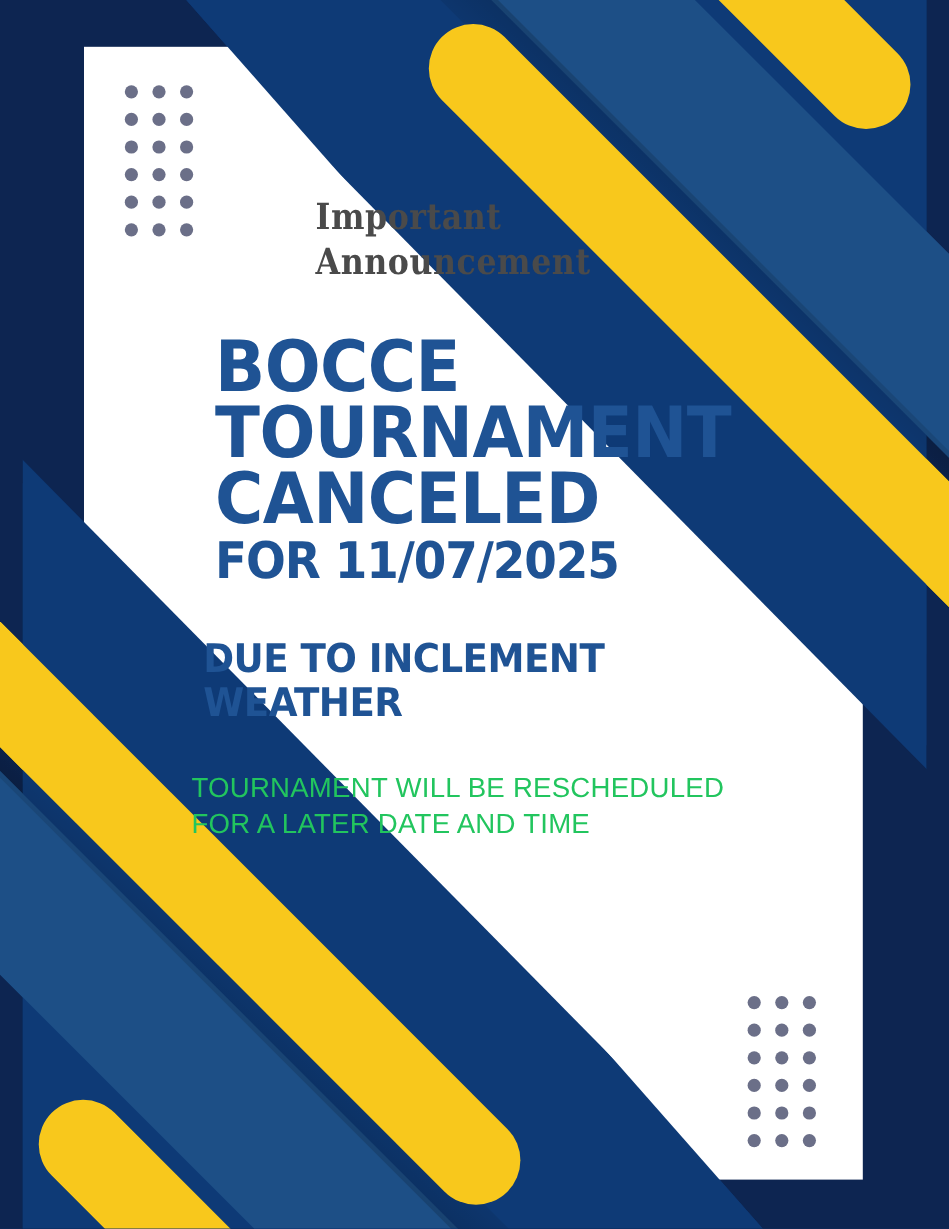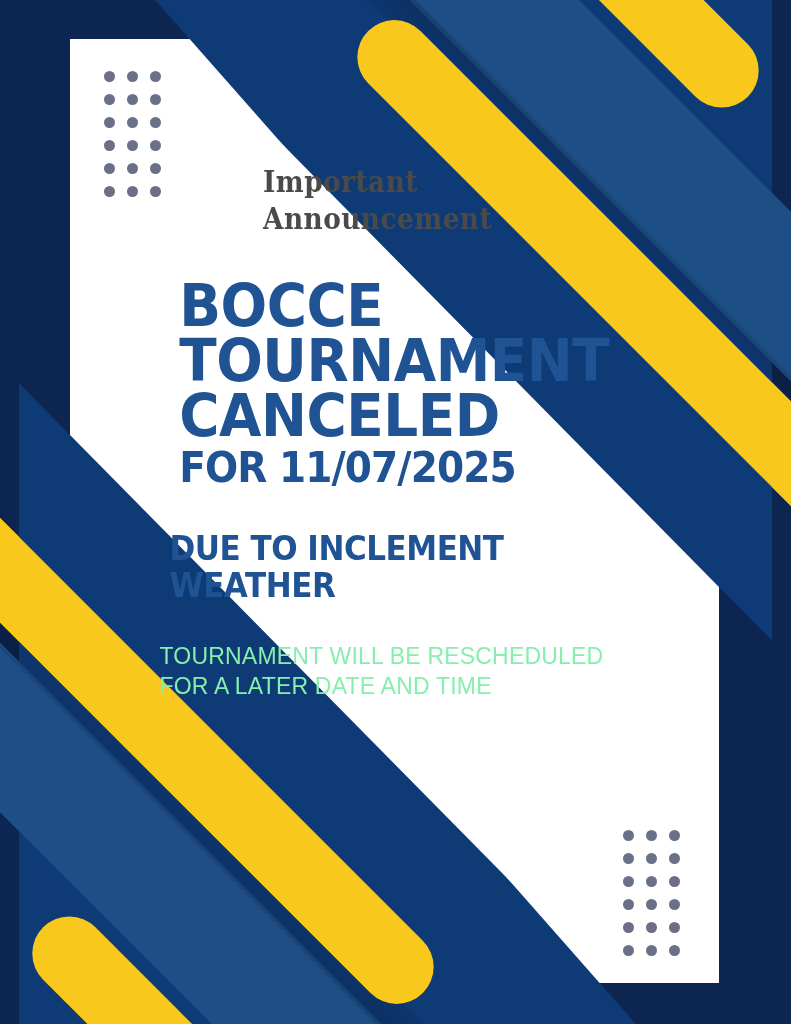--- a/index.html
+++ b/index.html
@@ -124,21 +124,21 @@
     transform: scaleX(0.94);
     max-width: 480px;
   }
 
   .note {
     margin-top: 36px;
     font-family: "Liberation Sans", sans-serif;
     font-weight: 400;
     font-size: 23px;
     line-height: 1.33;
-    color: #86efac;
+    color: #22c55e;
     letter-spacing: 0.2px;
     max-width: 470px;
   }
 </style>
 </head>
 <body>
 
 <div id="poster">
 
   <svg class="deco-layer deco-back" viewBox="0 0 791 1024" width="791" height="1024" aria-hidden="true">

